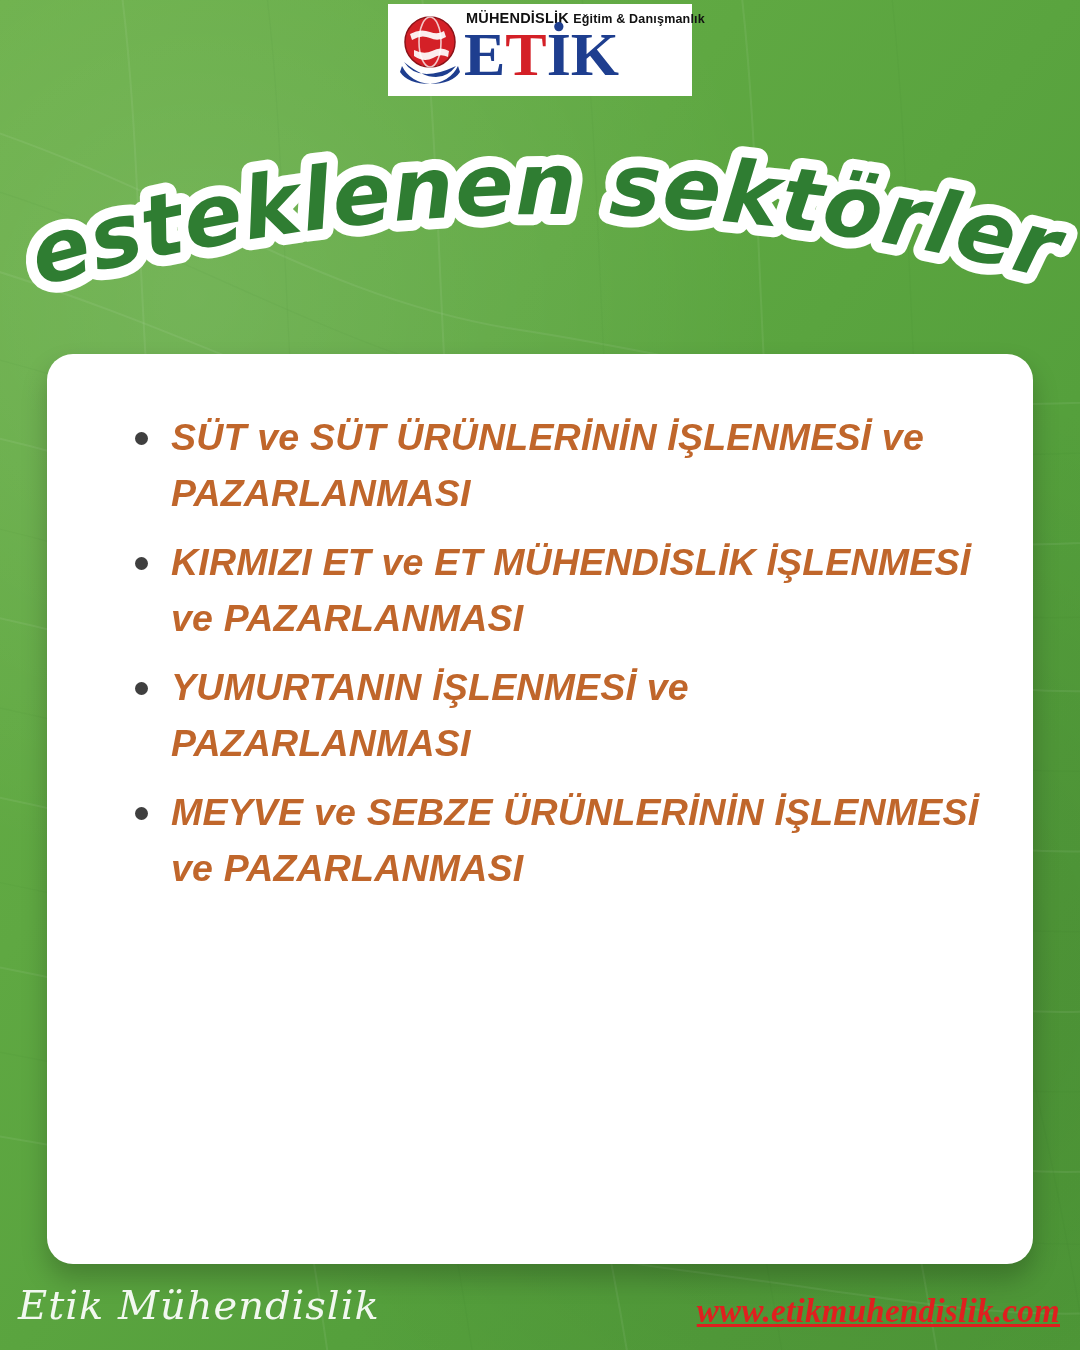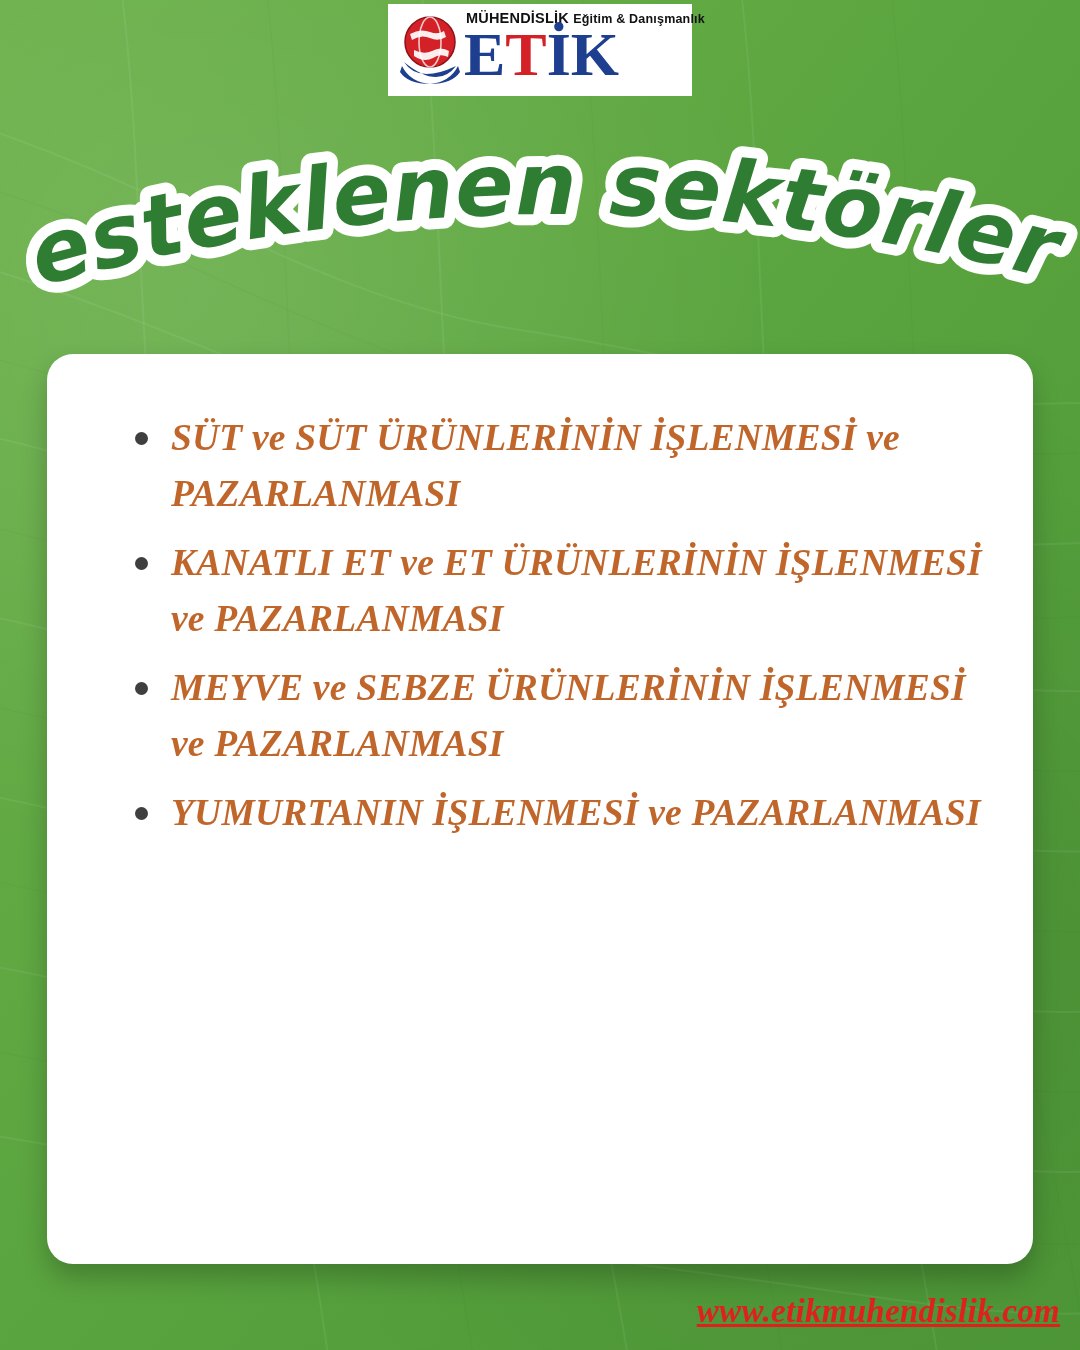--- a/index.html
+++ b/index.html
@@ -123,21 +123,21 @@
     box-shadow: 0 14px 26px rgba(0,0,0,0.22);
   }
   .list {
     list-style: none;
     margin: 0;
     padding: 56px 42px 0 72px;
   }
   .list li {
     position: relative;
     color: #c0662b;
-    font-family: Liberation Serif, serif;
+    font-family: Liberation Sans, sans-serif;
     font-weight: bold;
     font-style: italic;
     font-size: 37.5px;
     line-height: 1.48;
     letter-spacing: 0.2px;
     margin-bottom: 14px;
     padding-left: 52px;
   }
   .list li::before {
     content: "";
@@ -242,21 +242,22 @@
       </text>
       <text class="hl-fill">
         <textPath href="#arc" startOffset="50%" text-anchor="middle">desteklenen sektörler?</textPath>
       </text>
     </svg>
   </div>
 
   <div class="card">
     <ul class="list">
       <li>SÜT ve SÜT ÜRÜNLERİNİN İŞLENMESİ ve PAZARLANMASI</li>
-      <li>KANATLI ET ve ET ÜRÜNLERİNİN İŞLENMESİ ve PAZARLANMASI</li>
+      <li>KIRMIZI ET ve ET MÜHENDİSLİK İŞLENMESİ ve PAZARLANMASI</li>
+      <li>YUMURTANIN İŞLENMESİ ve PAZARLANMASI</li>
       <li>MEYVE ve SEBZE ÜRÜNLERİNİN İŞLENMESİ ve PAZARLANMASI</li>
-      <li>YUMURTANIN İŞLENMESİ ve PAZARLANMASI</li>
     </ul>
   </div>
 
+  <div class="brand-script">Etik Mühendislik</div>
   <div class="website">www.etikmuhendislik.com</div>
 
 </div>
 
 </body></html>

